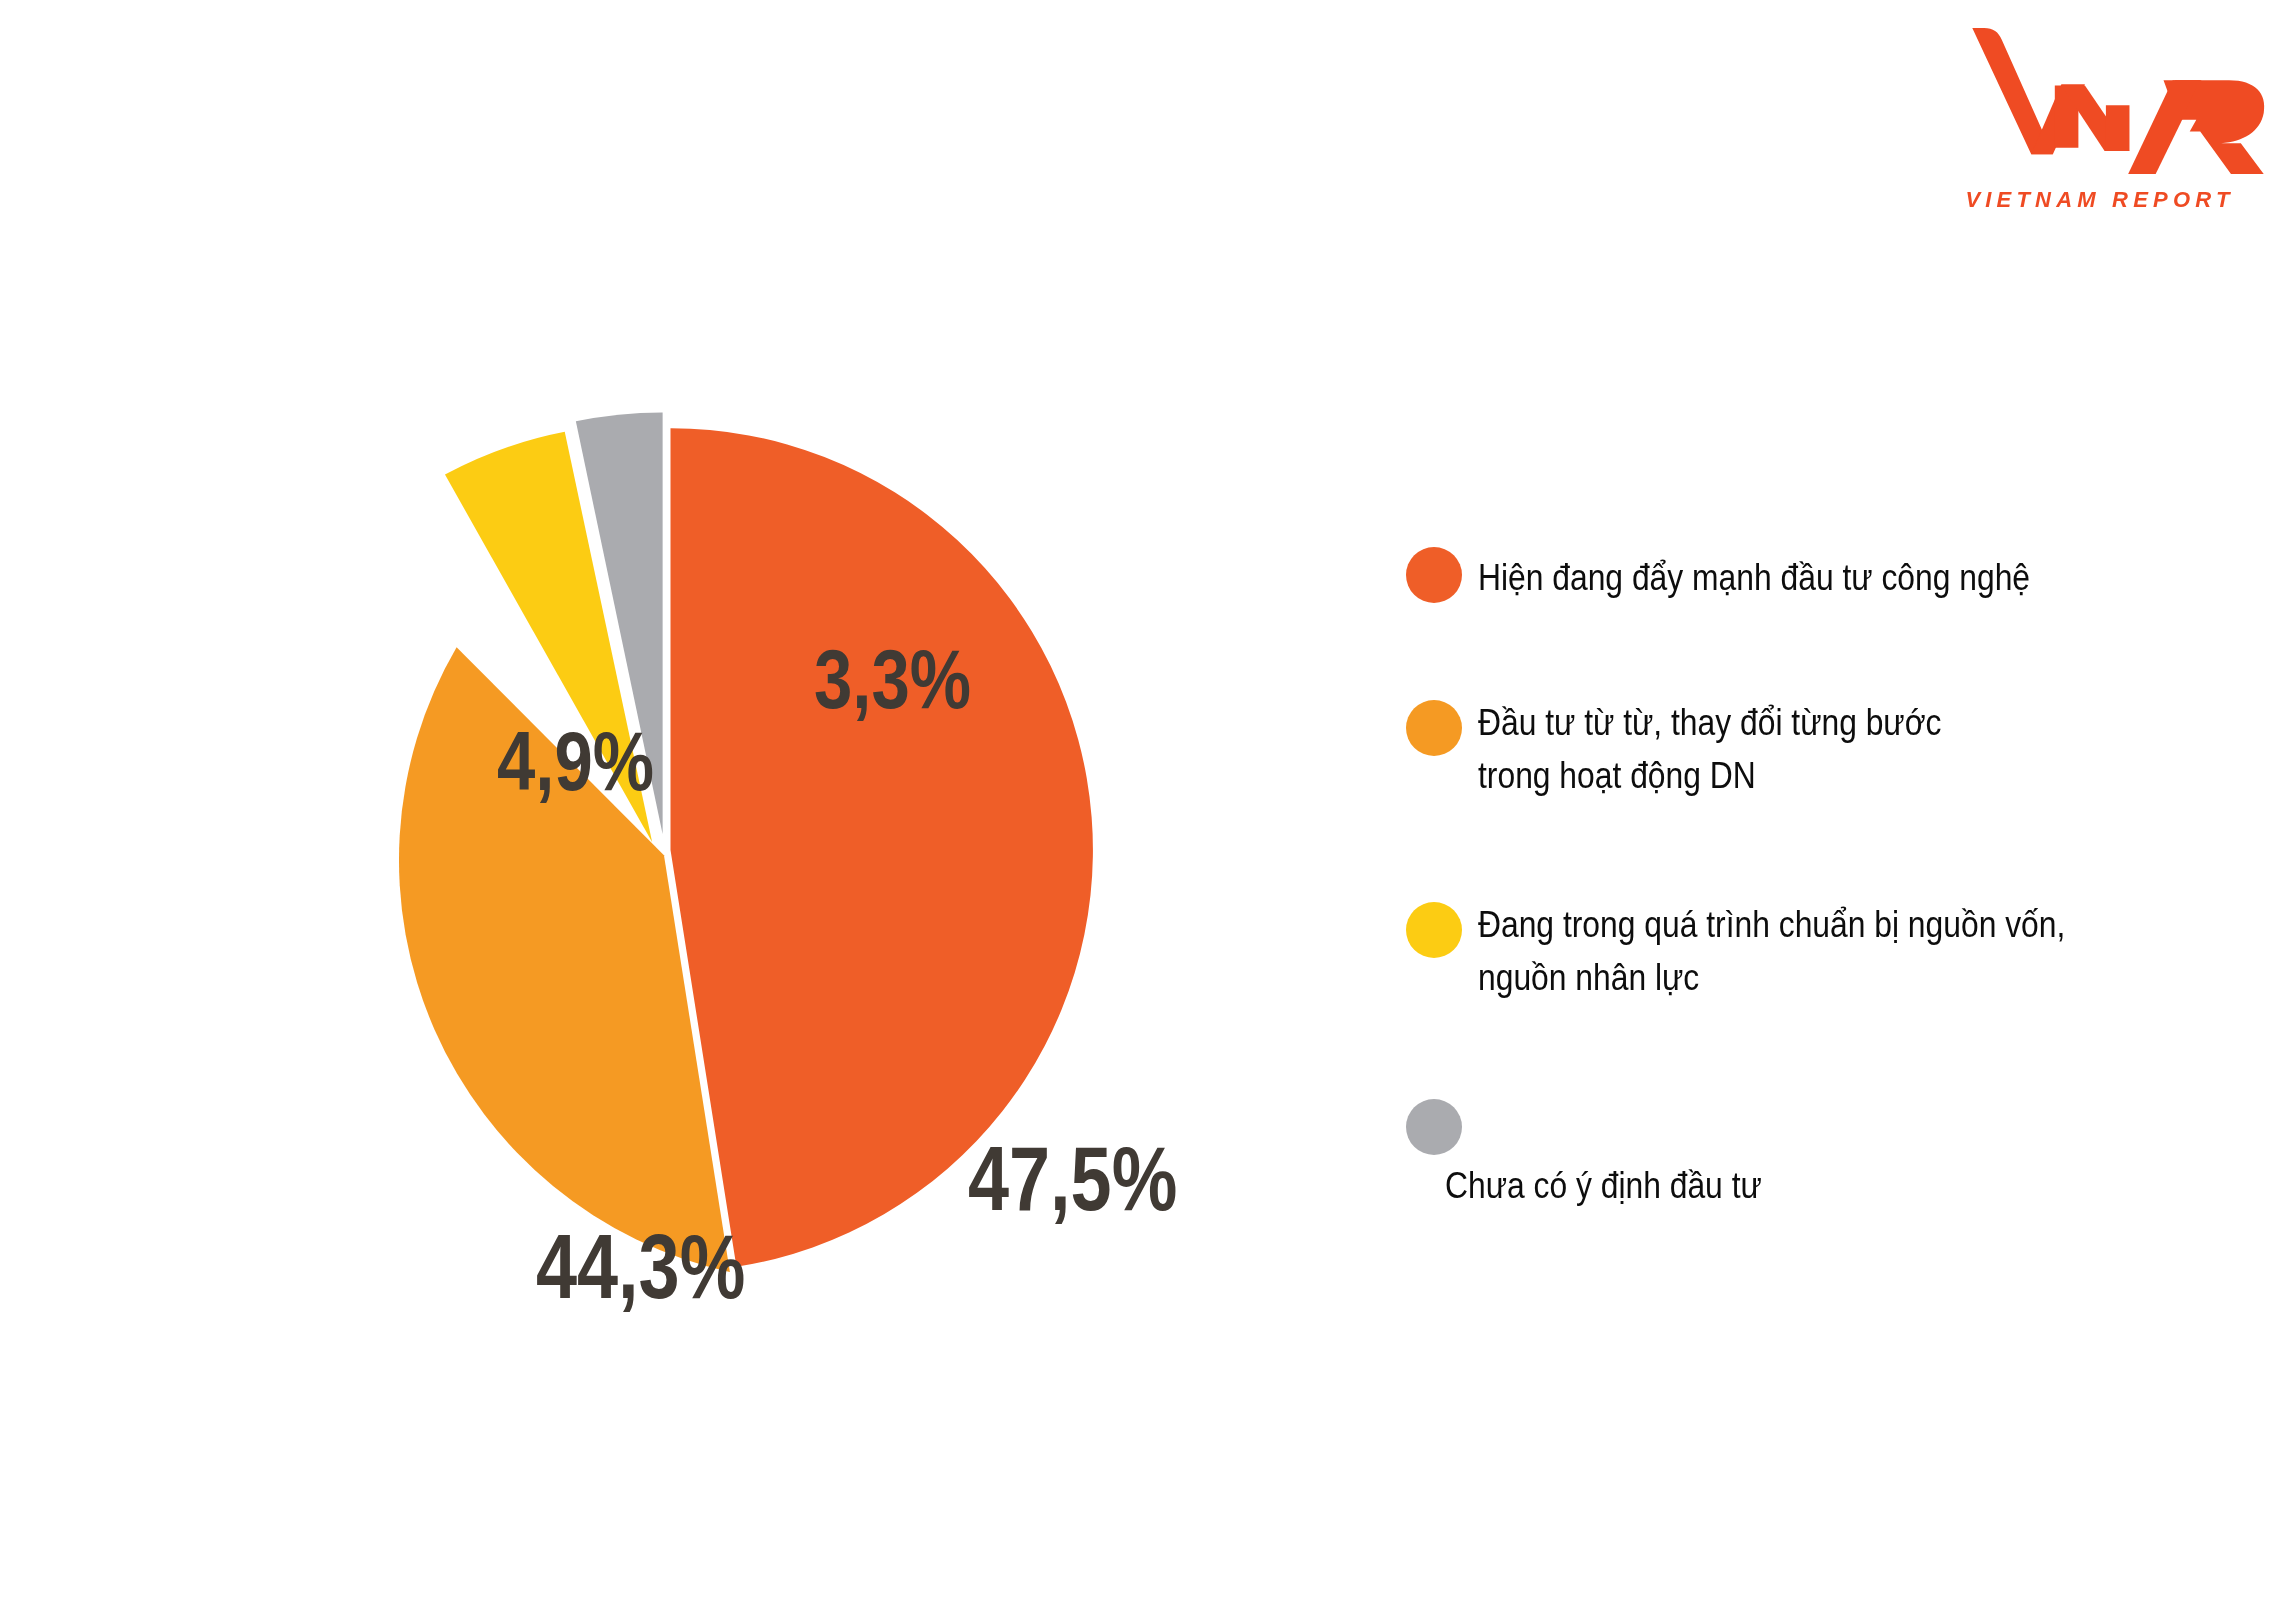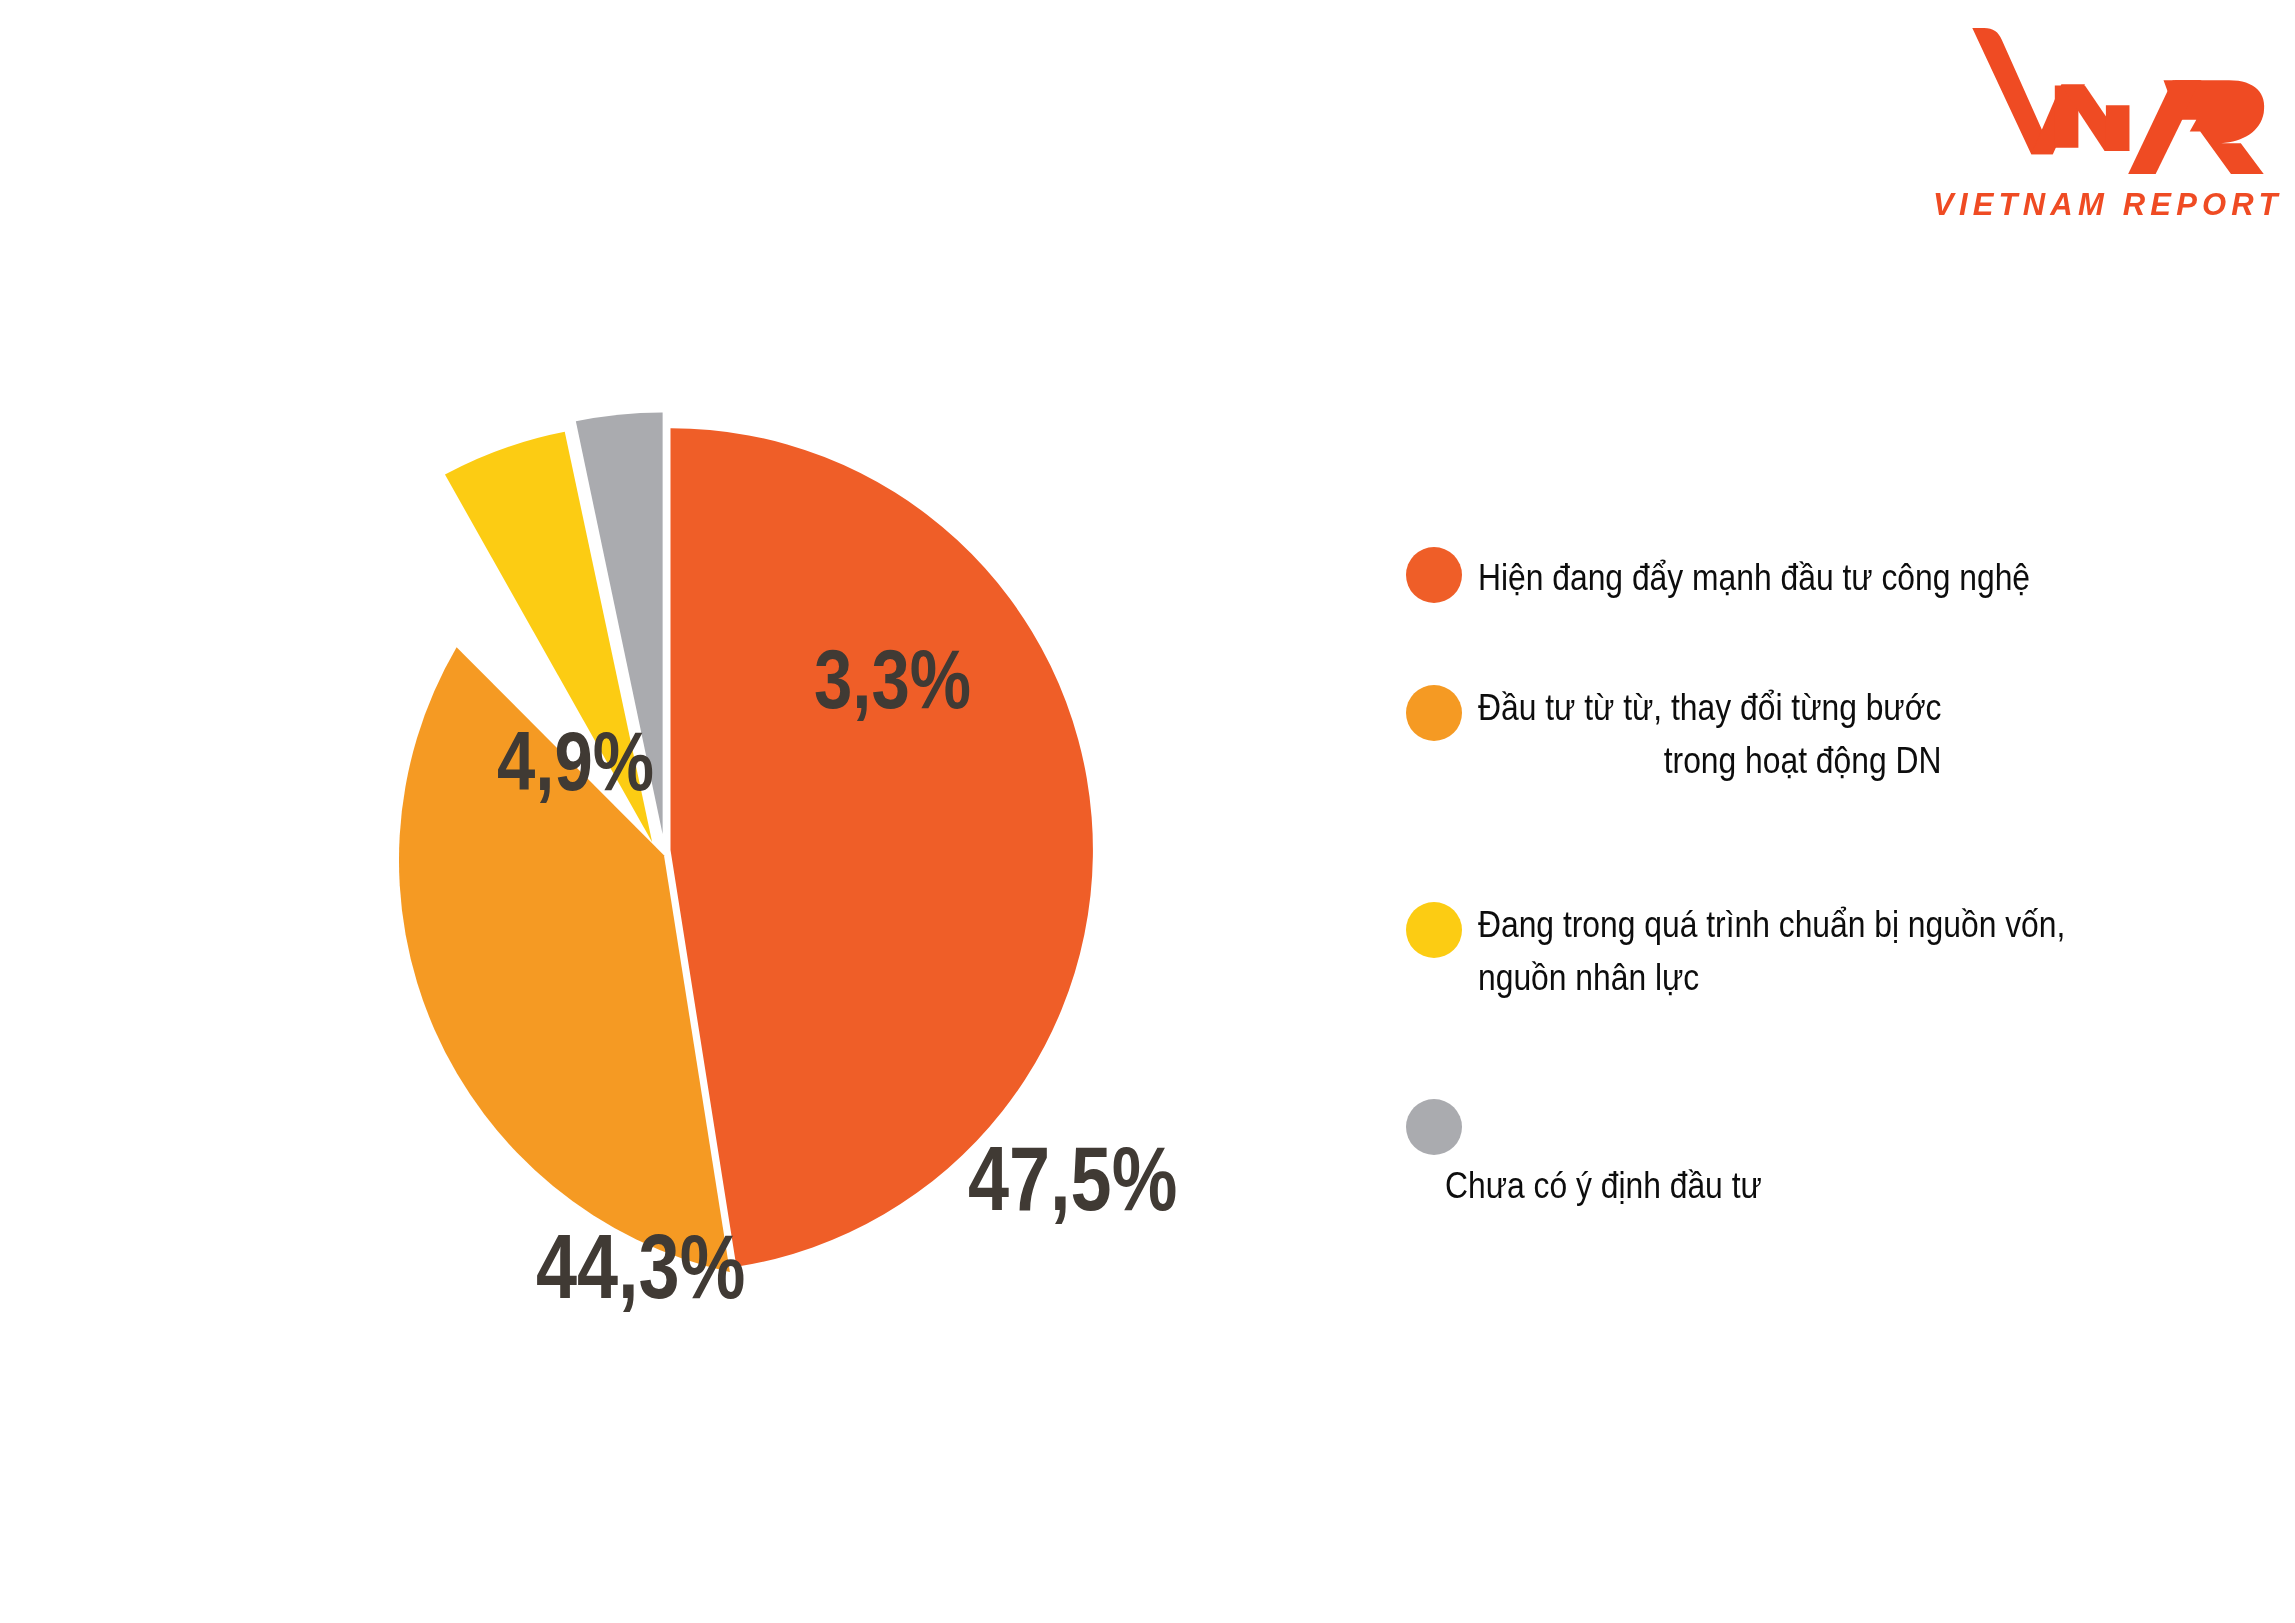--- a/index.html
+++ b/index.html
@@ -32,21 +32,21 @@
   }
   #logo-wordmark {
     position: absolute;
     left: 0;
     top: 167px;
     width: 334px;
     text-align: center;
     font-family: "Liberation Sans", sans-serif;
     font-weight: bold;
     font-style: italic;
-    font-size: 31px;
+    font-size: 22px;
     letter-spacing: 5.2px;
     color: #EF4B23;
     white-space: nowrap;
   }
 
   
   #pie-area {
     position: absolute;
     left: 196px;
     top: 366px;
@@ -99,21 +99,21 @@
     font-family: "Liberation Sans", sans-serif;
     font-size: 37px;
     line-height: 1.42;
     transform: scaleX(0.86);
     transform-origin: left top;
     white-space: nowrap;
   }
   .legend-text .line { display: block; }
 
   #legend-row-0 { top: 23.6px; align-items: center; }
-  #legend-row-1 { top: 162px; text-align: right; }
+  #legend-row-1 { top: 177px; }
   #legend-row-2 { top: 379px; }
   #legend-row-3 { top: 576px; flex-direction: column; }
 
   #legend-row-0 .legend-text { margin-top: 5.2px; }
   #legend-row-1 .legend-text { margin-top: -2.6px; }
   #legend-row-2 .legend-text { margin-top: -2.6px; }
   #legend-row-3 .legend-text { margin-top: 5.2px; margin-left: 39px; }
 </style>
 </head>
 <body>

